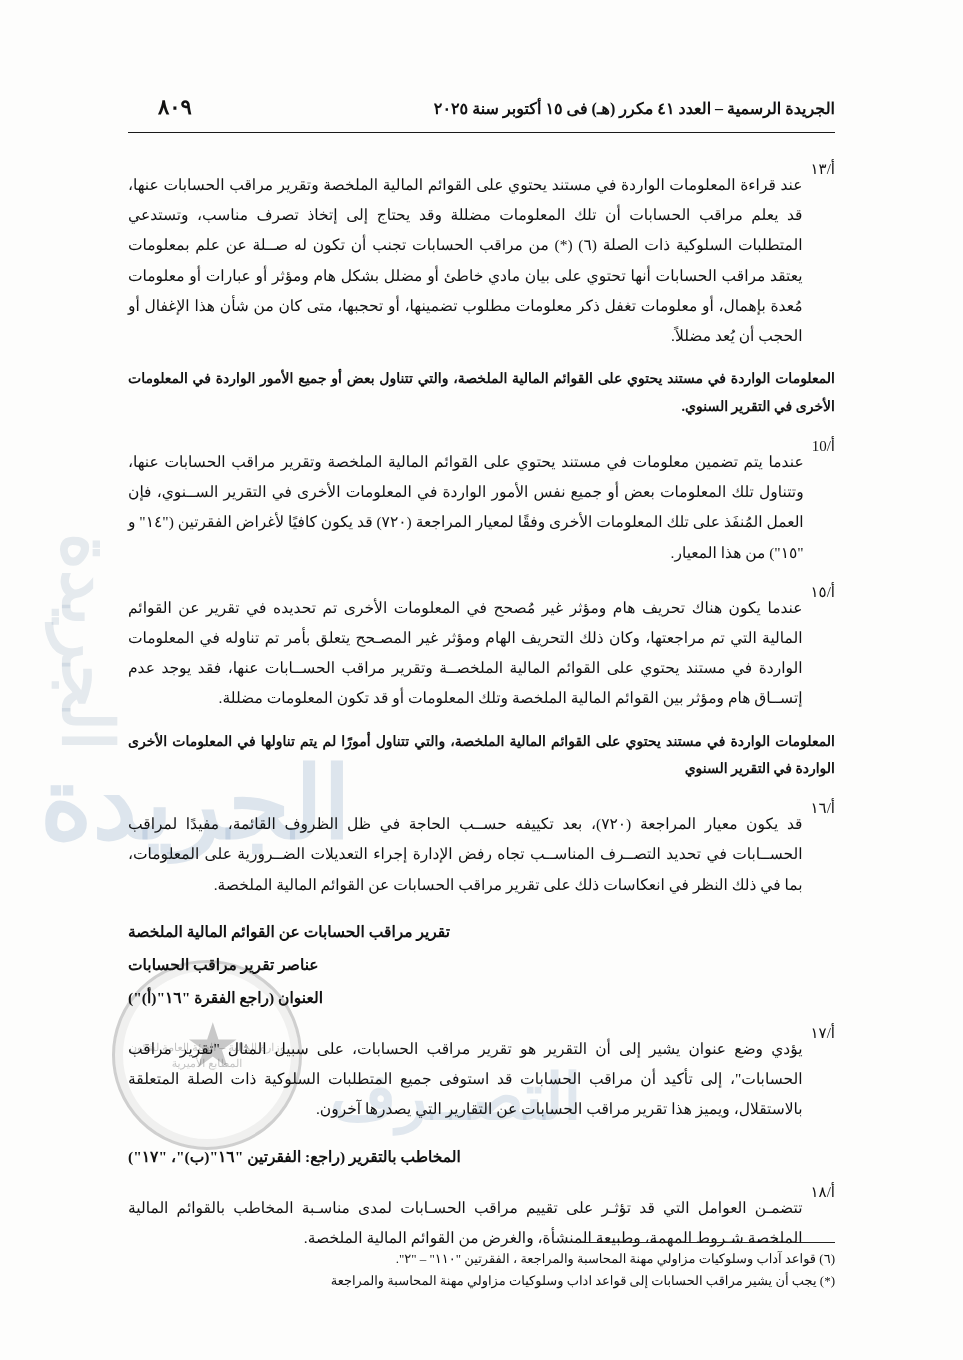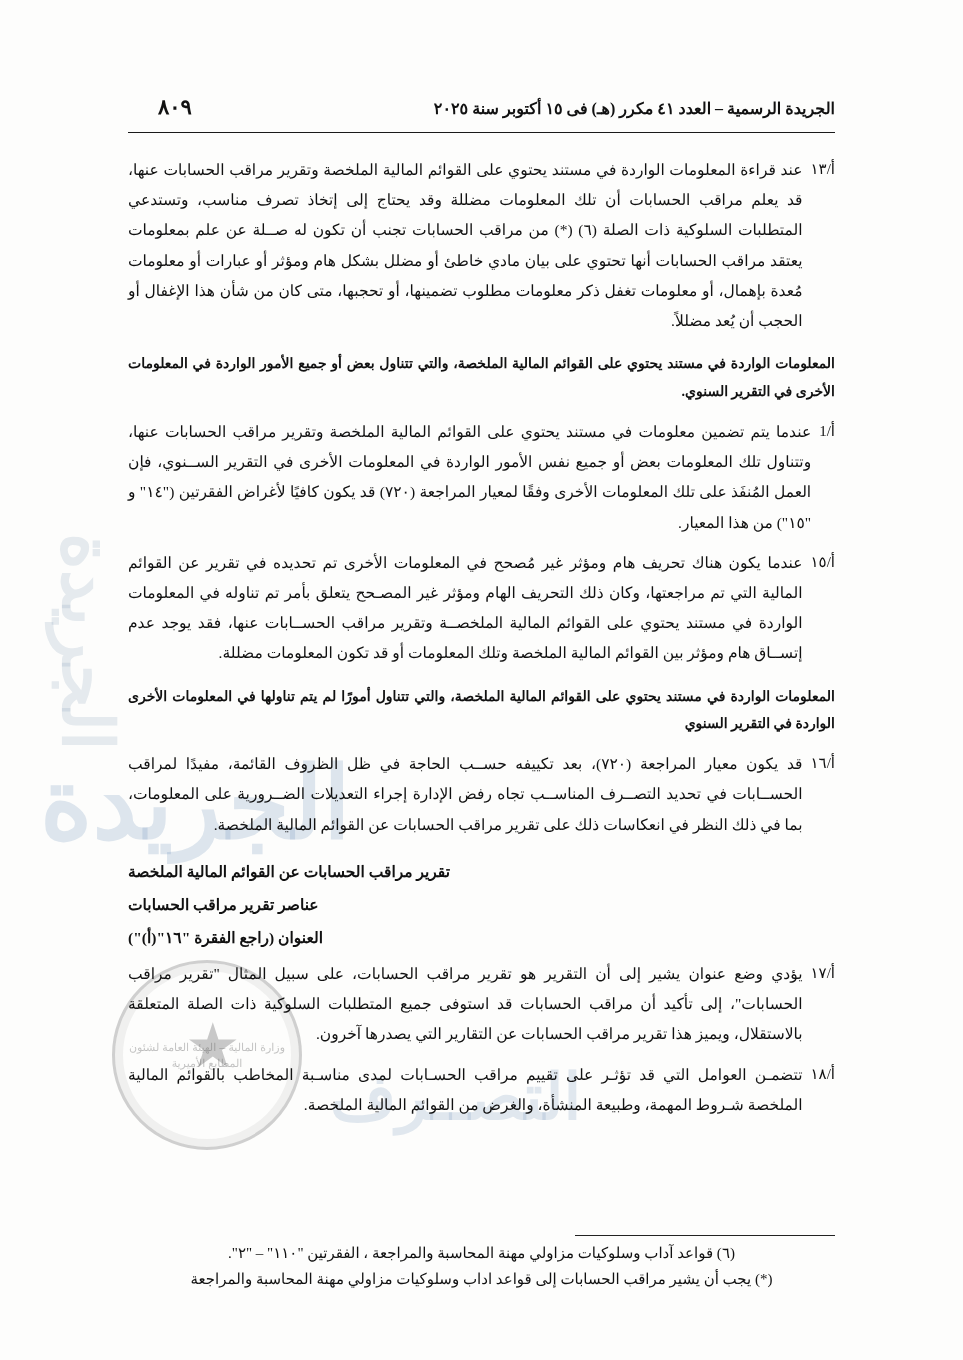--- a/index.html
+++ b/index.html
@@ -134,20 +134,21 @@
   }
   .para .txt {
     flex: 1 1 auto;
     font-size: 15.5px;
     line-height: 1.95;
     text-align: justify;
     text-align-last: justify;
   }
   .para .txt.last-right {
     text-align-last: right;
+    margin-top: 15px;
   }
   .bold-block {
     font-weight: bold;
     font-size: 14px;
     line-height: 1.95;
     text-align: justify;
     text-align-last: right;
     margin: 14px 0 12px 0;
   }
   .heading {
@@ -169,23 +170,23 @@
     left: 128px;
     z-index: 2;
   }
   .fn-rule {
     width: 260px;
     margin: 0 0 5px auto;
     border: none;
     border-top: 1px solid #222;
   }
   .fn {
-    font-size: 15px;
+    font-size: 13px;
     line-height: 1.7;
-    text-align: center;
+    text-align: right;
     color: #111;
   }
 </style>
 </head>
 <body>
 
 <div class="page">
 
   <div class="wm-layer">
 
@@ -205,21 +206,21 @@
     <hr class="rule">
 
     <div class="para">
       <div class="num">أ/١٣</div>
       <div class="txt last-right">عند قراءة المعلومات الواردة في مستند يحتوي على القوائم المالية الملخصة وتقرير مراقب الحسابات عنها، قد يعلم مراقب الحسابات أن تلك المعلومات مضللة وقد يحتاج إلى إتخاذ تصرف مناسب، وتستدعي المتطلبات السلوكية ذات الصلة (٦) (*) من مراقب الحسابات تجنب أن تكون له صــلة عن علم بمعلومات يعتقد مراقب الحسابات أنها تحتوي على بيان مادي خاطئ أو مضلل بشكل هام ومؤثر أو عبارات أو معلومات مُعدة بإهمال، أو معلومات تغفل ذكر معلومات مطلوب تضمينها، أو تحجبها، متى كان من شأن هذا الإغفال أو الحجب أن يُعد مضللاً.</div>
     </div>
 
     <div class="bold-block">المعلومات الواردة في مستند يحتوي على القوائم المالية الملخصة، والتي تتناول بعض أو جميع الأمور الواردة في المعلومات الأخرى في التقرير السنوي.</div>
 
     <div class="para">
-      <div class="num">أ/1</div>
+      <div class="num">أ/10</div>
       <div class="txt last-right">عندما يتم تضمين معلومات في مستند يحتوي على القوائم المالية الملخصة وتقرير مراقب الحسابات عنها، وتتناول تلك المعلومات بعض أو جميع نفس الأمور الواردة في المعلومات الأخرى في التقرير الســنوي، فإن العمل المُنفَذ على تلك المعلومات الأخرى وفقًا لمعيار المراجعة (٧٢٠) قد يكون كافيًا لأغراض الفقرتين ("١٤" و "١٥") من هذا المعيار.</div>
     </div>
 
     <div class="para">
       <div class="num">أ/١٥</div>
       <div class="txt last-right">عندما يكون هناك تحريف هام ومؤثر غير مُصحح في المعلومات الأخرى تم تحديده في تقرير عن القوائم المالية التي تم مراجعتها، وكان ذلك التحريف الهام ومؤثر غير المصـحح يتعلق بأمر تم تناوله في المعلومات الواردة في مستند يحتوي على القوائم المالية الملخصــة وتقرير مراقب الحســابات عنها، فقد يوجد عدم إتســاق هام ومؤثر بين القوائم المالية الملخصة وتلك المعلومات أو قد تكون المعلومات مضللة.</div>
     </div>
 
     <div class="bold-block">المعلومات الواردة في مستند يحتوي على القوائم المالية الملخصة، والتي تتناول أمورًا لم يتم تناولها في المعلومات الأخرى الواردة في التقرير السنوي</div>
 
@@ -230,20 +231,21 @@
 
     <div class="heading spaced">تقرير مراقب الحسابات عن القوائم المالية الملخصة</div>
     <div class="heading">عناصر تقرير مراقب الحسابات</div>
     <div class="heading">العنوان (راجع الفقرة "١٦"(أ)")</div>
 
     <div class="para" style="margin-top:6px;">
       <div class="num">أ/١٧</div>
       <div class="txt last-right">يؤدي وضع عنوان يشير إلى أن التقرير هو تقرير مراقب الحسابات، على سبيل المثال "تقرير مراقب الحسابات"، إلى تأكيد أن مراقب الحسابات قد استوفى جميع المتطلبات السلوكية ذات الصلة المتعلقة بالاستقلال، ويميز هذا تقرير مراقب الحسابات عن التقارير التي يصدرها آخرون.</div>
     </div>
 
+    <div class="heading spaced">المخاطب بالتقرير (راجع: الفقرتين "١٦"(ب)"، "١٧")</div>
 
     <div class="para" style="margin-top:6px;">
       <div class="num">أ/١٨</div>
       <div class="txt last-right">تتضمـن العوامل التي قد تؤثـر على تقييم مراقب الحسـابات لمدى مناسـبة المخاطب بالقوائم المالية الملخصة شـروط المهمة، وطبيعة المنشأة، والغرض من القوائم المالية الملخصة.</div>
     </div>
 
   </div>
 
   <div class="footnotes">
     <hr class="fn-rule">

